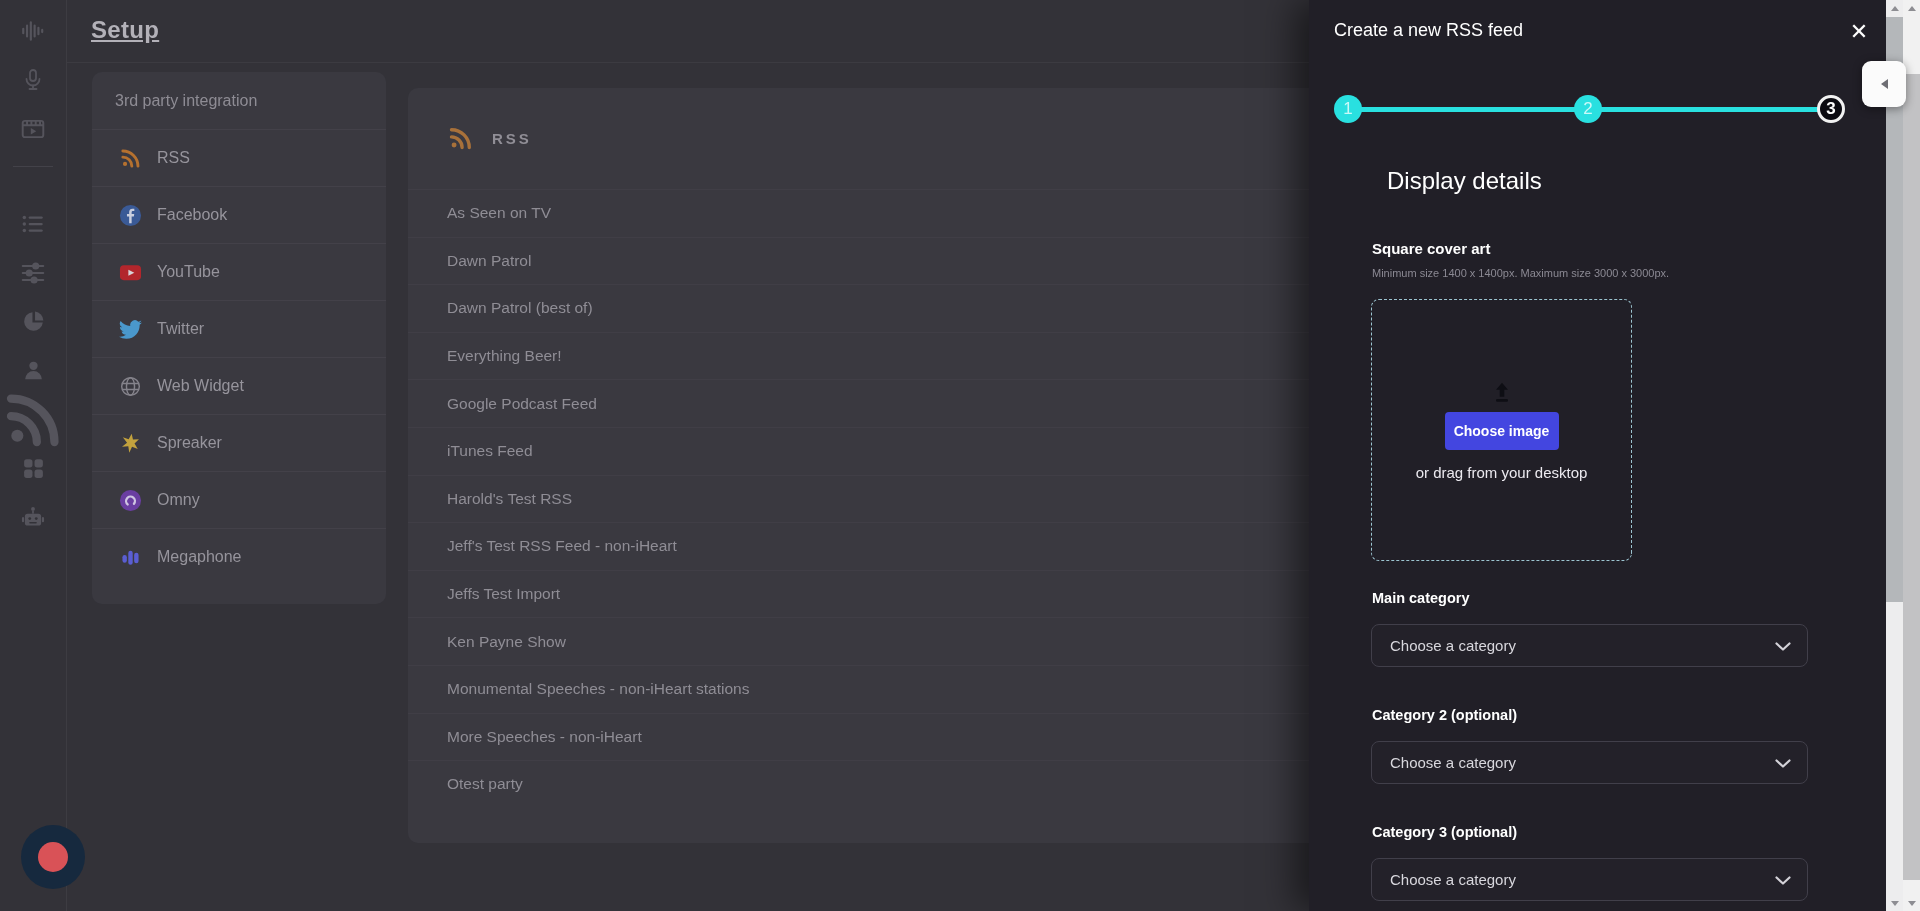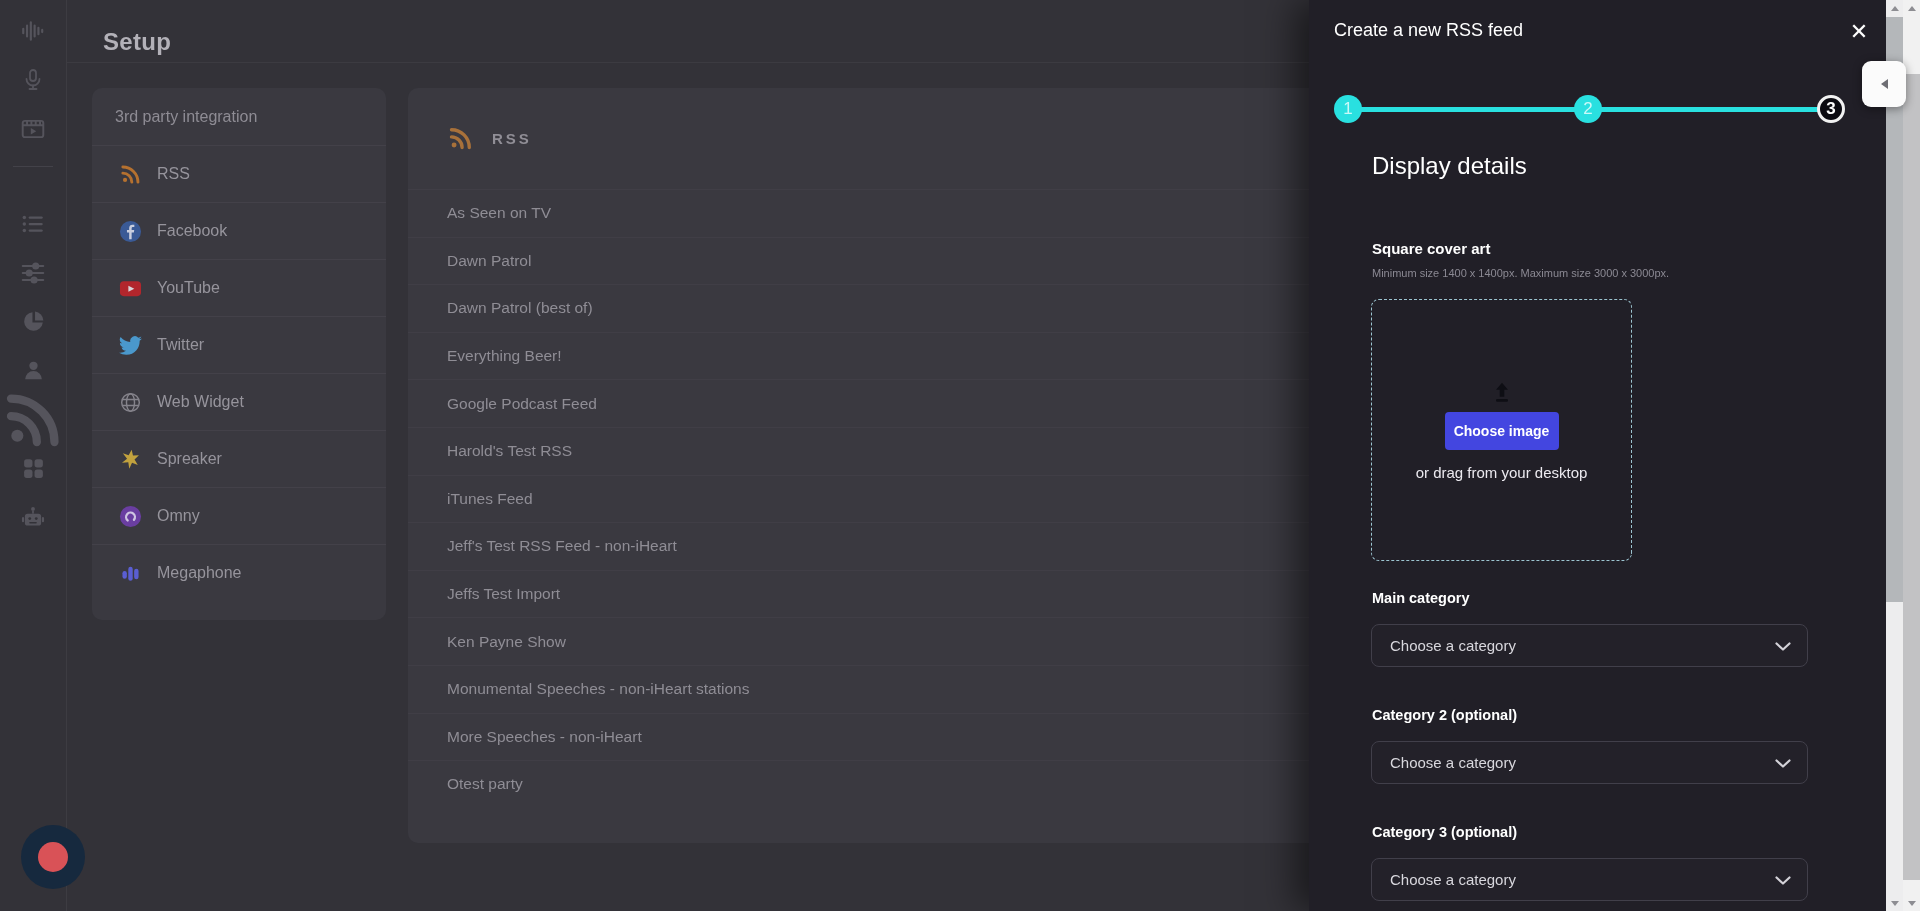--- a/index.html
+++ b/index.html
@@ -19,26 +19,26 @@
                  color:#55545c;cursor:pointer;}
   .rail-divider{position:absolute;left:13px;top:166px;width:40px;height:1px;background:#434249;}
 
   
   .launcher{position:absolute;left:21px;top:825px;width:64px;height:64px;border-radius:50%;
             background:#16293e;display:flex;align-items:center;justify-content:center;z-index:3;}
   .launcher-dot{width:30px;height:30px;border-radius:50%;background:var(--launcher-red,#d95257);}
 
   
   .main{position:absolute;left:66px;top:0;right:0;height:100%;}
-  .page-title{position:absolute;left:25px;top:16px;margin:12px;font-size:24px;font-weight:bold;
-              color:#b3b1b8;letter-spacing:.3px;}
+  .page-title{position:absolute;left:25px;top:16px;margin:0;font-size:24px;font-weight:bold;
+              color:#b3b1b8;letter-spacing:.3px;text-decoration:underline;}
   .header-divider{position:absolute;left:0;top:62px;right:0;height:1px;background:#3c3b41;}
 
   .card{position:absolute;background:#3a3940;border-radius:10px;overflow:hidden;}
-  .card-integrations{left:26px;top:88px;width:294px;height:532px;}
+  .card-integrations{left:26px;top:72px;width:294px;height:532px;}
   .ci-header{height:57px;line-height:57px;padding-left:23px;font-size:16px;color:#8e8c94;}
   .ci-list{list-style:none;margin:0;padding:0;}
   .ci-list li{height:56px;display:flex;align-items:center;padding-left:27px;gap:15px;
               border-top:1px solid #434149;color:#96949c;font-size:16px;cursor:pointer;}
   .ci-list .icon{width:23px;height:23px;}
 
   .card-rss{left:342px;top:88px;width:922px;height:755px;}
   .cr-header{height:101px;display:flex;align-items:center;padding-left:39px;gap:18px;
              font-size:15px;font-weight:bold;letter-spacing:3px;color:#908e96;}
   .cr-header .icon{width:27px;height:27px;color:#a8713a;}
@@ -51,21 +51,21 @@
          box-shadow:-14px 0 34px rgba(0,0,0,.5);z-index:10;}
   .modal-title{position:absolute;left:25px;top:20px;font-size:18px;font-weight:500;color:#ffffff;}
   .modal-close{position:absolute;right:12px;top:16px;width:32px;height:32px;background:none;border:none;
                color:#ffffff;font-size:22px;line-height:32px;text-align:center;cursor:pointer;padding:0;}
   .step-line{position:absolute;left:39px;top:107px;width:483px;height:5px;border-radius:3px;
              background:var(--accent,#29e0e0);}
   .step-badge{position:absolute;top:95px;width:28px;height:28px;border-radius:50%;box-sizing:border-box;
               display:flex;align-items:center;justify-content:center;font-size:17px;cursor:pointer;}
   .step-badge.filled{background:var(--accent,#29e0e0);color:#c9f9f8;}
   .step-badge.outline{background:#0c0b11;border:3px solid #f2f2f2;color:#ffffff;font-weight:bold;}
-  .display-heading{position:absolute;left:63px;top:152px;margin:0;font-size:24px;font-weight:500;color:#ffffff;}
+  .display-heading{position:absolute;left:63px;top:152px;margin:15px;font-size:24px;font-weight:500;color:#ffffff;}
   .cover-label{position:absolute;left:63px;top:240px;font-size:15px;font-weight:bold;color:#ffffff;}
   .cover-hint{position:absolute;left:63px;top:267px;font-size:11px;color:#8b8993;}
   .dropzone{position:absolute;left:62px;top:299px;width:261px;height:262px;box-sizing:border-box;
             border:1px dashed #9cc4d0;border-radius:8px;display:flex;flex-direction:column;
             align-items:center;justify-content:center;cursor:pointer;}
   .dropzone .icon.upload{width:26px;height:26px;margin-bottom:6px;}
   .choose-btn{width:114px;height:38px;background:var(--primary-btn,#4346e0);color:#ffffff;border:none;
               border-radius:4px;font-size:14px;font-weight:bold;cursor:pointer;
               font-family:"Liberation Sans",sans-serif;}
   .drag-text{margin-top:14px;font-size:15px;color:#eceaf0;}
@@ -311,24 +311,24 @@
           <li>
             <span>Dawn Patrol (best of)</span>
           </li>
           <li>
             <span>Everything Beer!</span>
           </li>
           <li>
             <span>Google Podcast Feed</span>
           </li>
           <li>
+            <span>iTunes Feed</span>
+          </li>
+          <li>
             <span>Harold's Test RSS</span>
-          </li>
-          <li>
-            <span>iTunes Feed</span>
           </li>
           <li>
             <span>Jeff's Test RSS Feed - non-iHeart</span>
           </li>
           <li>
             <span>Jeffs Test Import</span>
           </li>
           <li>
             <span>Ken Payne Show</span>
           </li>

